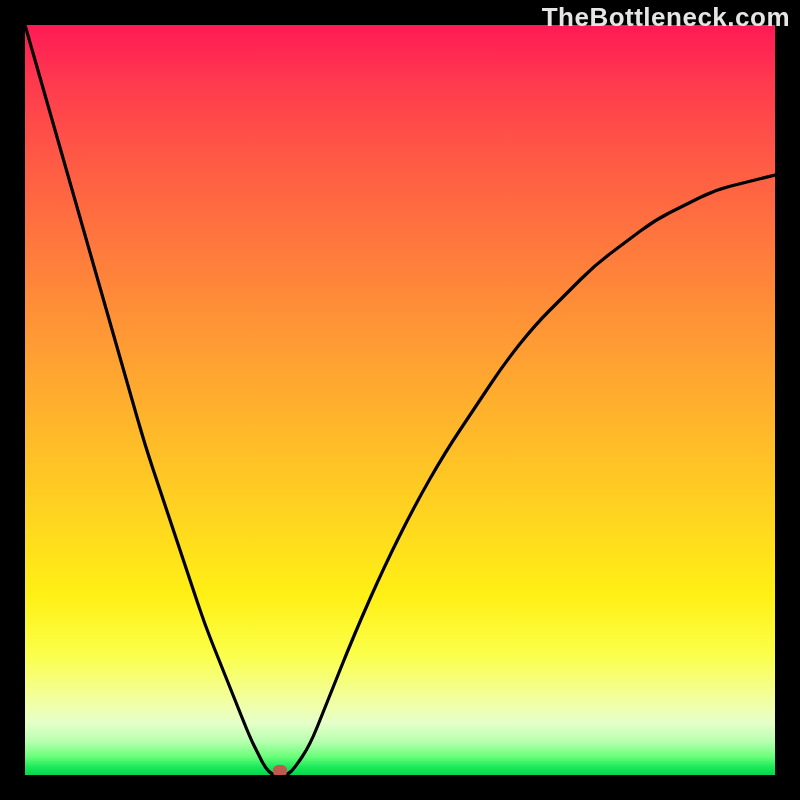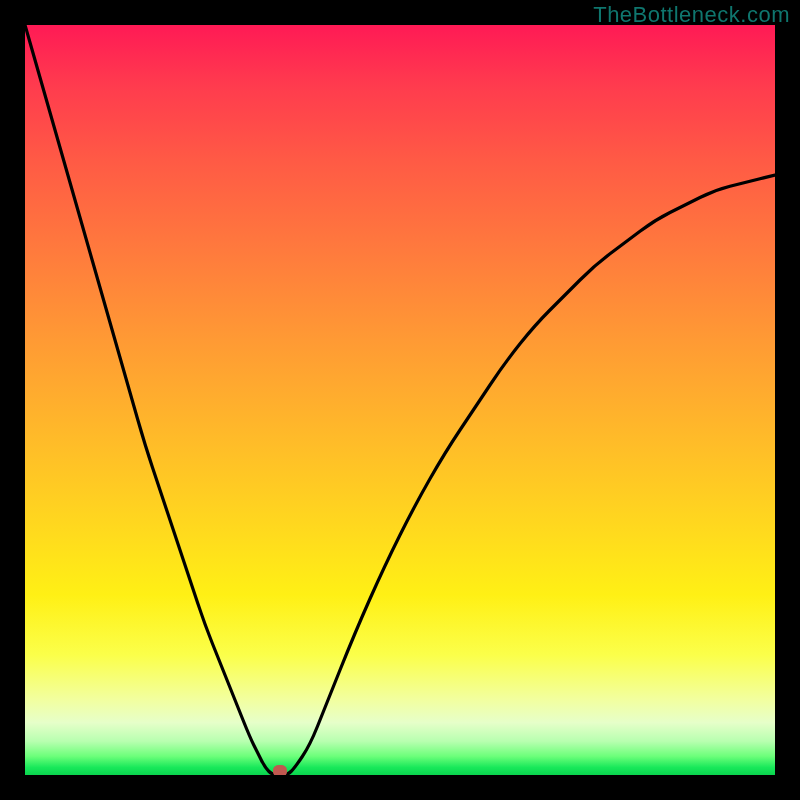--- a/index.html
+++ b/index.html
@@ -14,23 +14,23 @@
   .canvas {
     position: relative;
     width: 800px;
     height: 800px;
     background: #000;
   }
   .watermark {
     position: absolute;
     top: 2px;
     right: 10px;
-    color: #0f766e;
-    font-size: 22px;
-    font-weight: 400;
+    color: #e5e5e5;
+    font-size: 26px;
+    font-weight: 700;
     letter-spacing: 0.5px;
     z-index: 20;
     user-select: none;
   }
   .plot-frame {
     position: absolute;
     left: 25px;
     top: 25px;
     width: 750px;
     height: 750px;

